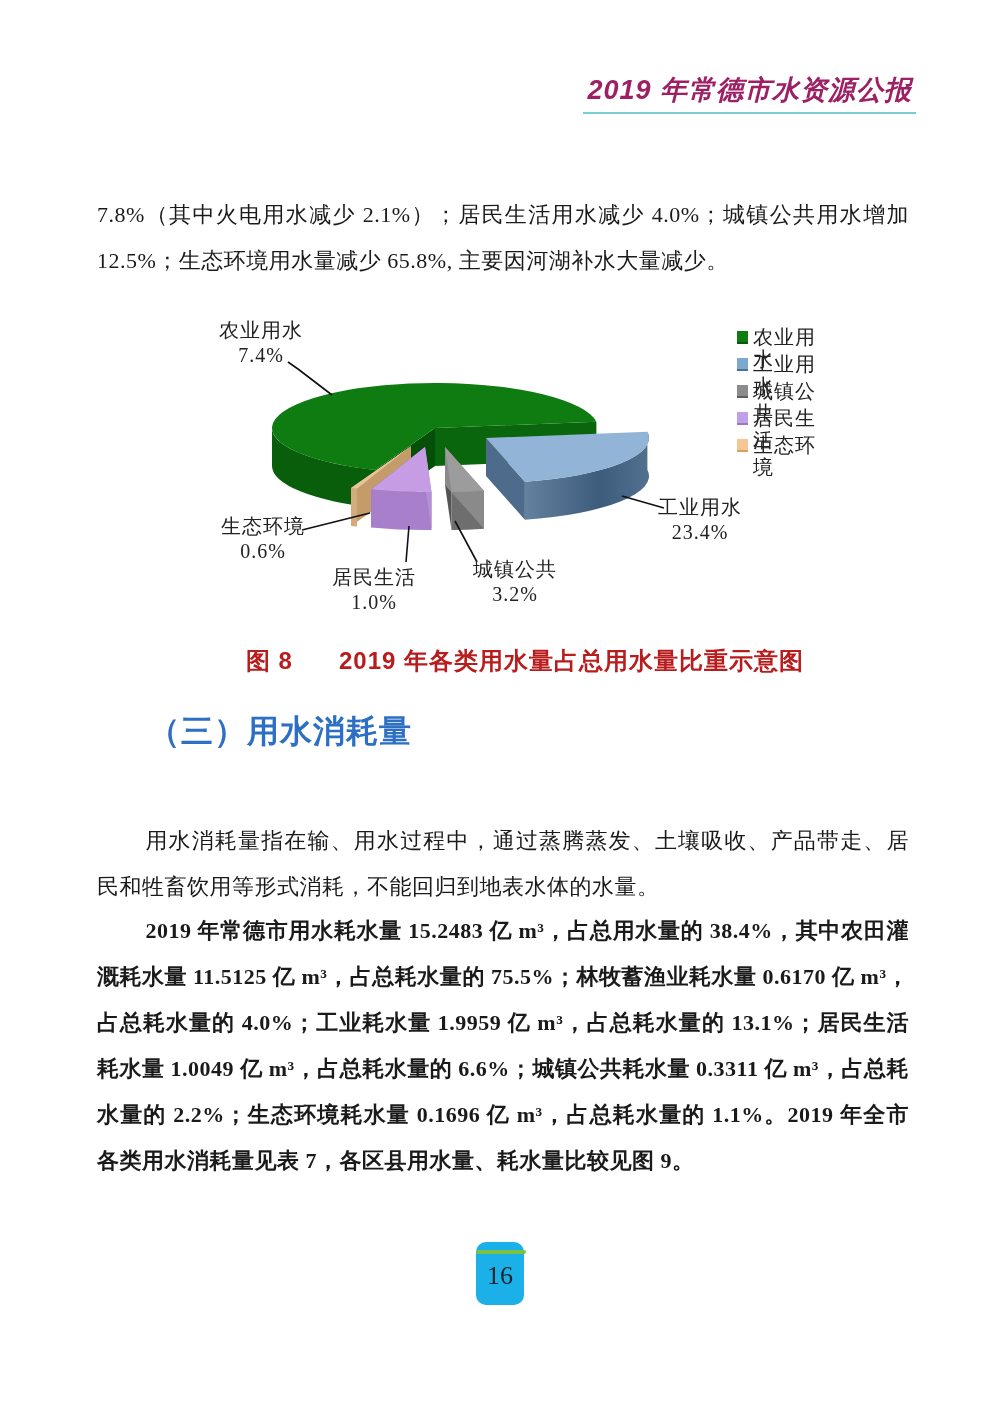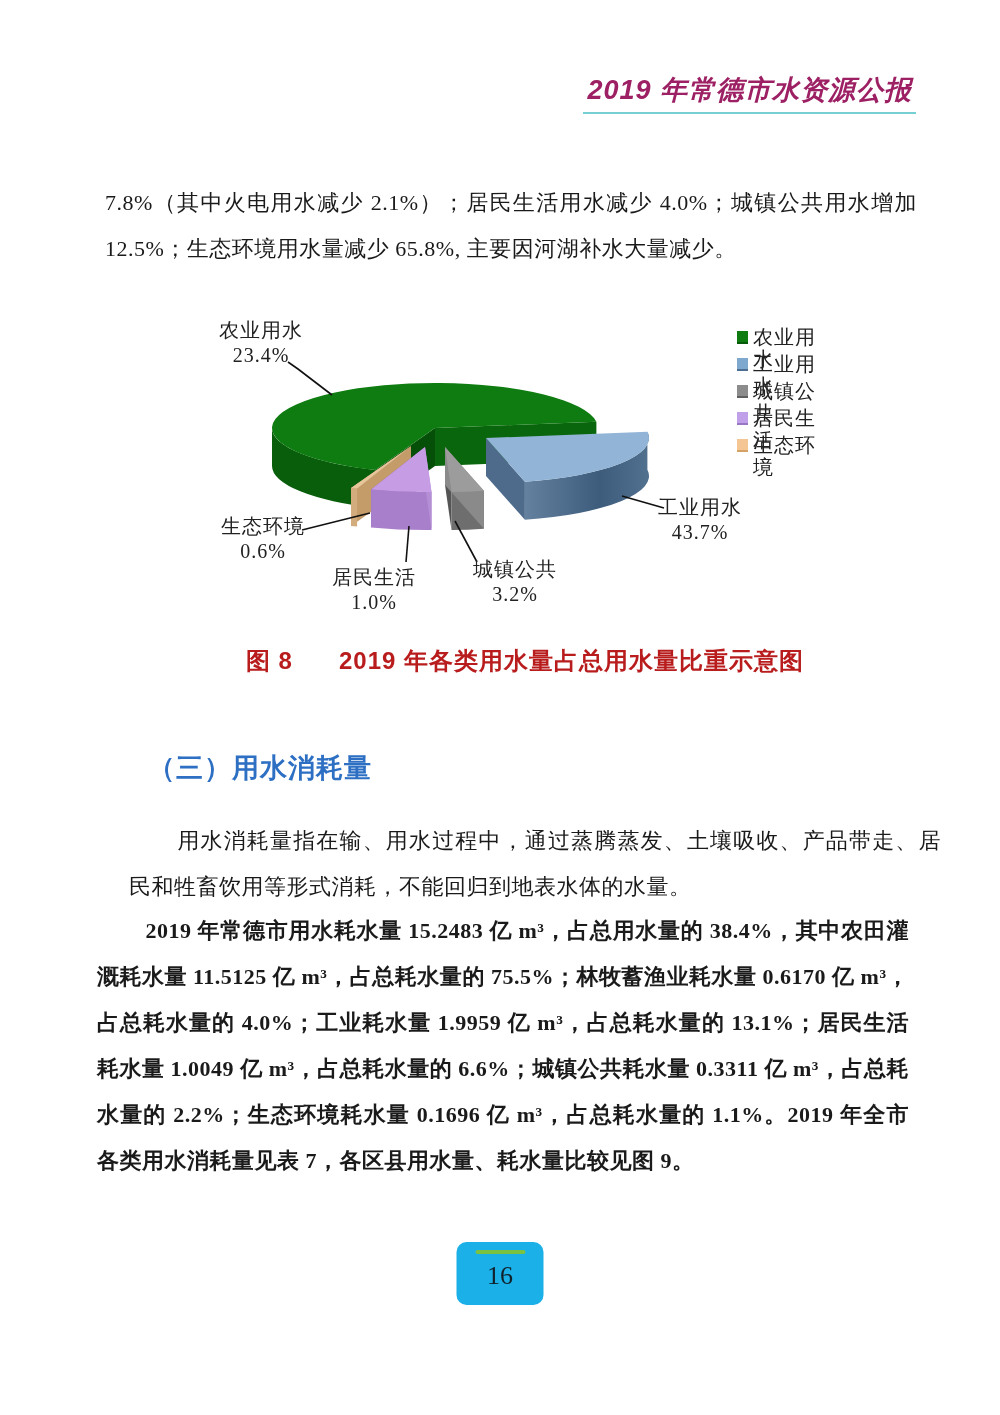--- a/index.html
+++ b/index.html
@@ -12,22 +12,22 @@
   .header .title{
     display:inline-block;font-family:Liberation Sans, sans-serif;
     font-style:italic;font-weight:bold;font-size:27px;color:#9c2063;
     padding:0 4px 4px 4px;border-bottom:2px solid #76d0d2;letter-spacing:1px;
   }
   
   .body{
     position:absolute;left:97px;width:812px;margin:0;
     font-size:22px;line-height:46px;text-align:justify;letter-spacing:0.5px;
   }
-  .intro{top:180px;margin-left:8px;}
-  .def{top:818px;text-indent:2.2em;margin-left:32px;}
+  .intro{top:192px;}
+  .def{top:818px;text-indent:2.2em;}
   .stats{top:908px;text-indent:2.2em;font-weight:bold;}
   
   .figure{position:absolute;left:0;top:300px;width:816px;height:335px;}
   .figure svg{position:absolute;left:0;top:0;}
   .plabel{
     position:absolute;width:130px;text-align:center;
     font-size:20px;line-height:25px;color:#222;letter-spacing:1px;
   }
   .lbl-agri{left:196px;top:18px;}
   .lbl-industry{left:635px;top:195px;}
@@ -44,28 +44,28 @@
   .sw-eco{background:#f5c693;border-bottom:2px solid #d3a264;}
   
   .caption{
     position:absolute;top:645px;left:0;width:1000px;text-align:center;
     font-family:"Liberation Sans","DejaVu Sans",sans-serif;
     font-weight:bold;font-size:24px;color:#b91c1c;letter-spacing:1px;padding-left:25px;
   }
   .caption .gap{display:inline-block;width:46px;}
   
   .heading{
-    position:absolute;left:148px;top:750px;margin:0;
+    position:absolute;left:148px;top:710px;margin:0;
     font-family:"Liberation Sans","DejaVu Sans",sans-serif;
-    font-size:27px;font-weight:bold;color:#2d6fc3;letter-spacing:1px;
+    font-size:32px;font-weight:bold;color:#2d6fc3;letter-spacing:1px;
   }
   
   .footer{
     position:absolute;top:1242px;left:50%;transform:translateX(-50%);
-    width:87px;height:63px;background:#1cb0e8;border-radius:10px;text-align:center;
+    width:48px;height:63px;background:#1cb0e8;border-radius:10px;text-align:center;
   }
   .footer .bar{width:50px;height:4px;background:#7cc242;border-radius:2px;margin:8px auto 0 auto;}
   .footer .num{font-size:26px;color:#10222b;line-height:44px;font-family:"Liberation Serif","DejaVu Serif",serif;}
 </style>
 </head>
 <body>
 
 <div class="page">
 
   <div class="header">
@@ -119,25 +119,25 @@
 
       <polyline points="288,62 298,69 332,95" fill="none" stroke="#111" stroke-width="1.6"></polyline>
       <line x1="622" y1="196" x2="664" y2="208" stroke="#111" stroke-width="1.6"></line>
       <line x1="302" y1="230" x2="370" y2="213" stroke="#111" stroke-width="1.6"></line>
       <line x1="406" y1="262" x2="409" y2="226" stroke="#111" stroke-width="1.6"></line>
       <line x1="455" y1="221" x2="477" y2="262" stroke="#111" stroke-width="1.6"></line>
     </svg>
 
     <div class="plabel lbl-agri">
       <div>农业用水</div>
-      <div>23.4%</div>
+      <div>7.4%</div>
     </div>
     <div class="plabel lbl-industry">
       <div>工业用水</div>
-      <div>43.7%</div>
+      <div>23.4%</div>
     </div>
     <div class="plabel lbl-urban">
       <div>城镇公共</div>
       <div>3.2%</div>
     </div>
     <div class="plabel lbl-resident">
       <div>居民生活</div>
       <div>1.0%</div>
     </div>
     <div class="plabel lbl-eco">

